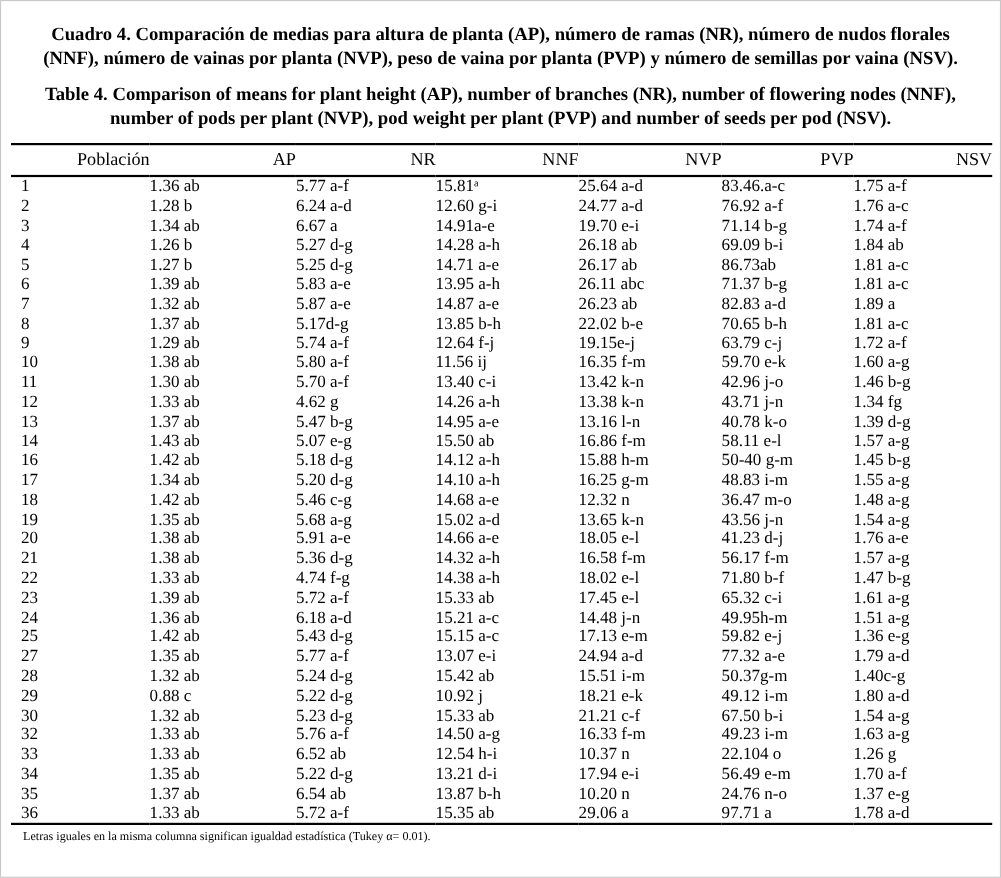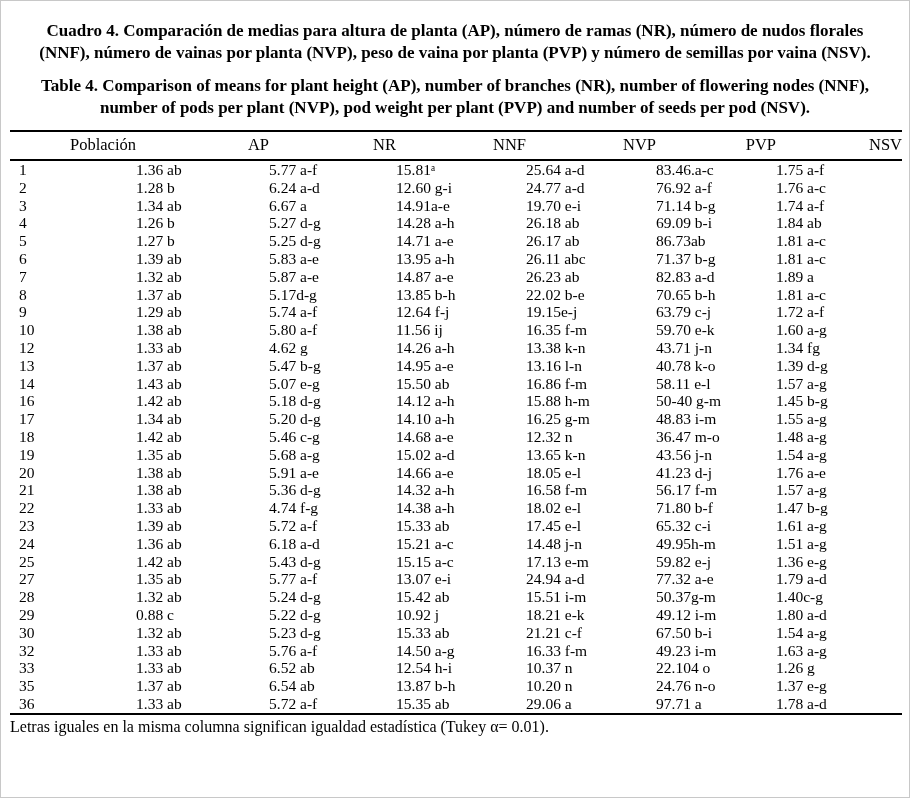--- a/index.html
+++ b/index.html
@@ -51,22 +51,22 @@
     line-height: 17.8px;
     height: 17.8px;
     padding: 0;
     text-align: left;
     white-space: nowrap;
     overflow: hidden;
     vertical-align: middle;
   }
   th.first, td.first { padding-left: 9px; }
   .footnote {
-    margin: 3px 0 0 0;
-    font-size: 16px;
+    margin: 3px 0 0 11px;
+    font-size: 11px;
     line-height: 17px;
     text-align: left;
   }
 </style>
 </head>
 <body>
 
 <div class="page">
 
   <div class="caption-block">
@@ -180,20 +180,29 @@
         <tr>
           <td class="first">10</td>
           <td>1.38 ab</td>
           <td>5.80 a-f</td>
           <td>11.56 ij</td>
           <td>16.35 f-m</td>
           <td>59.70 e-k</td>
           <td>1.60 a-g</td>
         </tr>
         <tr>
+          <td class="first">11</td>
+          <td>1.30 ab</td>
+          <td>5.70 a-f</td>
+          <td>13.40 c-i</td>
+          <td>13.42 k-n</td>
+          <td>42.96 j-o</td>
+          <td>1.46 b-g</td>
+        </tr>
+        <tr>
           <td class="first">12</td>
           <td>1.33 ab</td>
           <td>4.62 g</td>
           <td>14.26 a-h</td>
           <td>13.38 k-n</td>
           <td>43.71 j-n</td>
           <td>1.34 fg</td>
         </tr>
         <tr>
           <td class="first">13</td>
@@ -351,20 +360,29 @@
         <tr>
           <td class="first">33</td>
           <td>1.33 ab</td>
           <td>6.52 ab</td>
           <td>12.54 h-i</td>
           <td>10.37 n</td>
           <td>22.104 o</td>
           <td>1.26 g</td>
         </tr>
         <tr>
+          <td class="first">34</td>
+          <td>1.35 ab</td>
+          <td>5.22 d-g</td>
+          <td>13.21 d-i</td>
+          <td>17.94 e-i</td>
+          <td>56.49 e-m</td>
+          <td>1.70 a-f</td>
+        </tr>
+        <tr>
           <td class="first">35</td>
           <td>1.37 ab</td>
           <td>6.54 ab</td>
           <td>13.87 b-h</td>
           <td>10.20 n</td>
           <td>24.76 n-o</td>
           <td>1.37 e-g</td>
         </tr>
         <tr>
           <td class="first">36</td>

